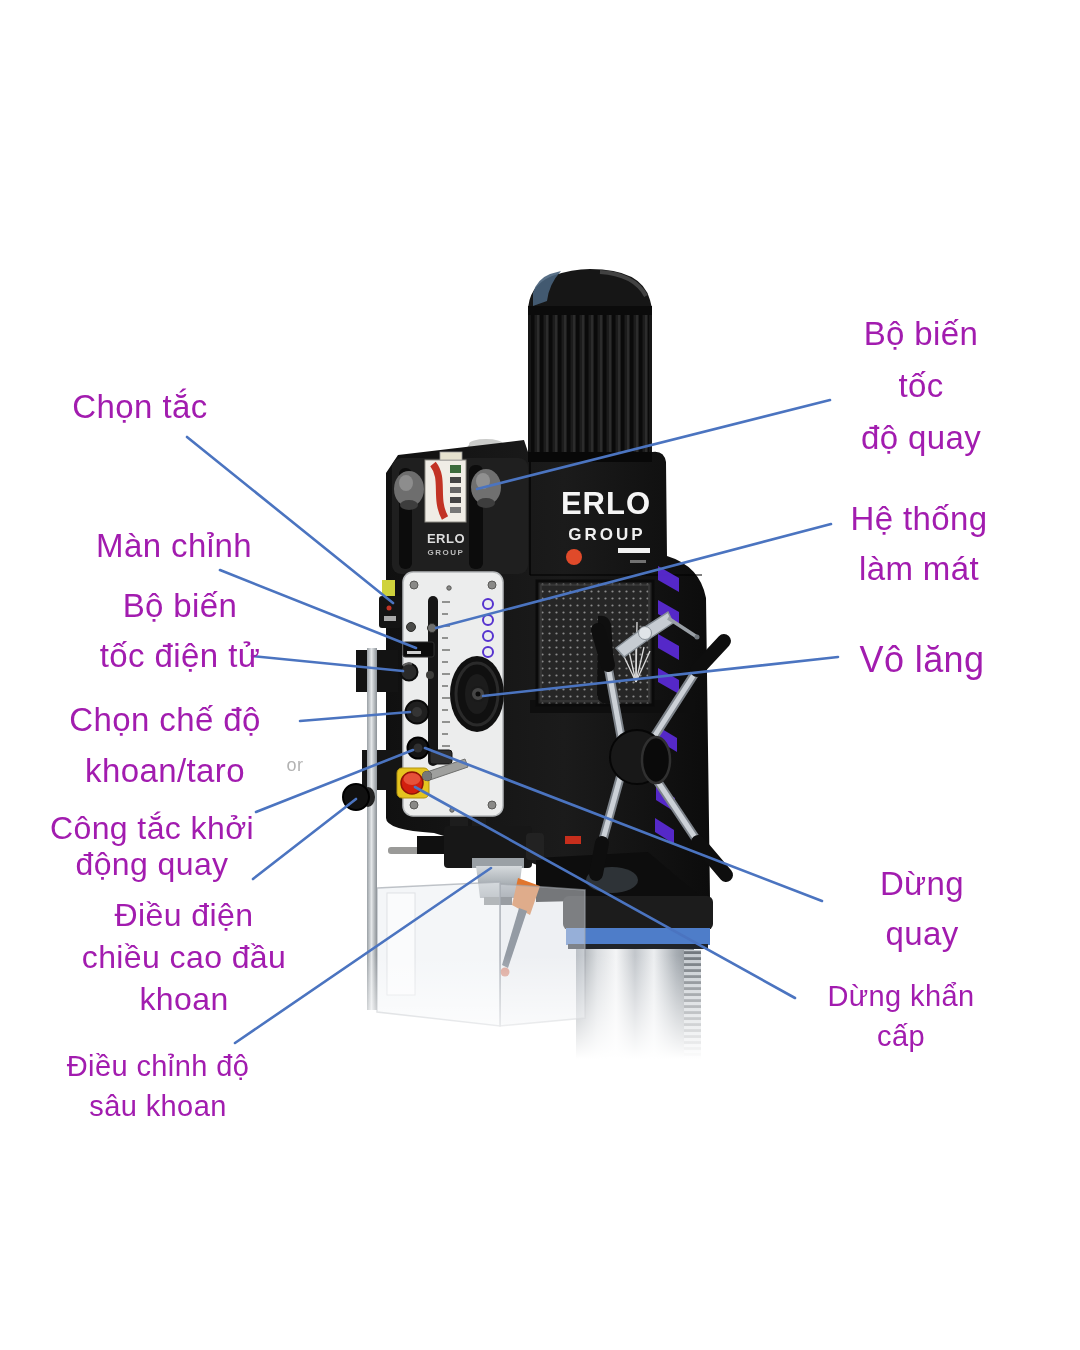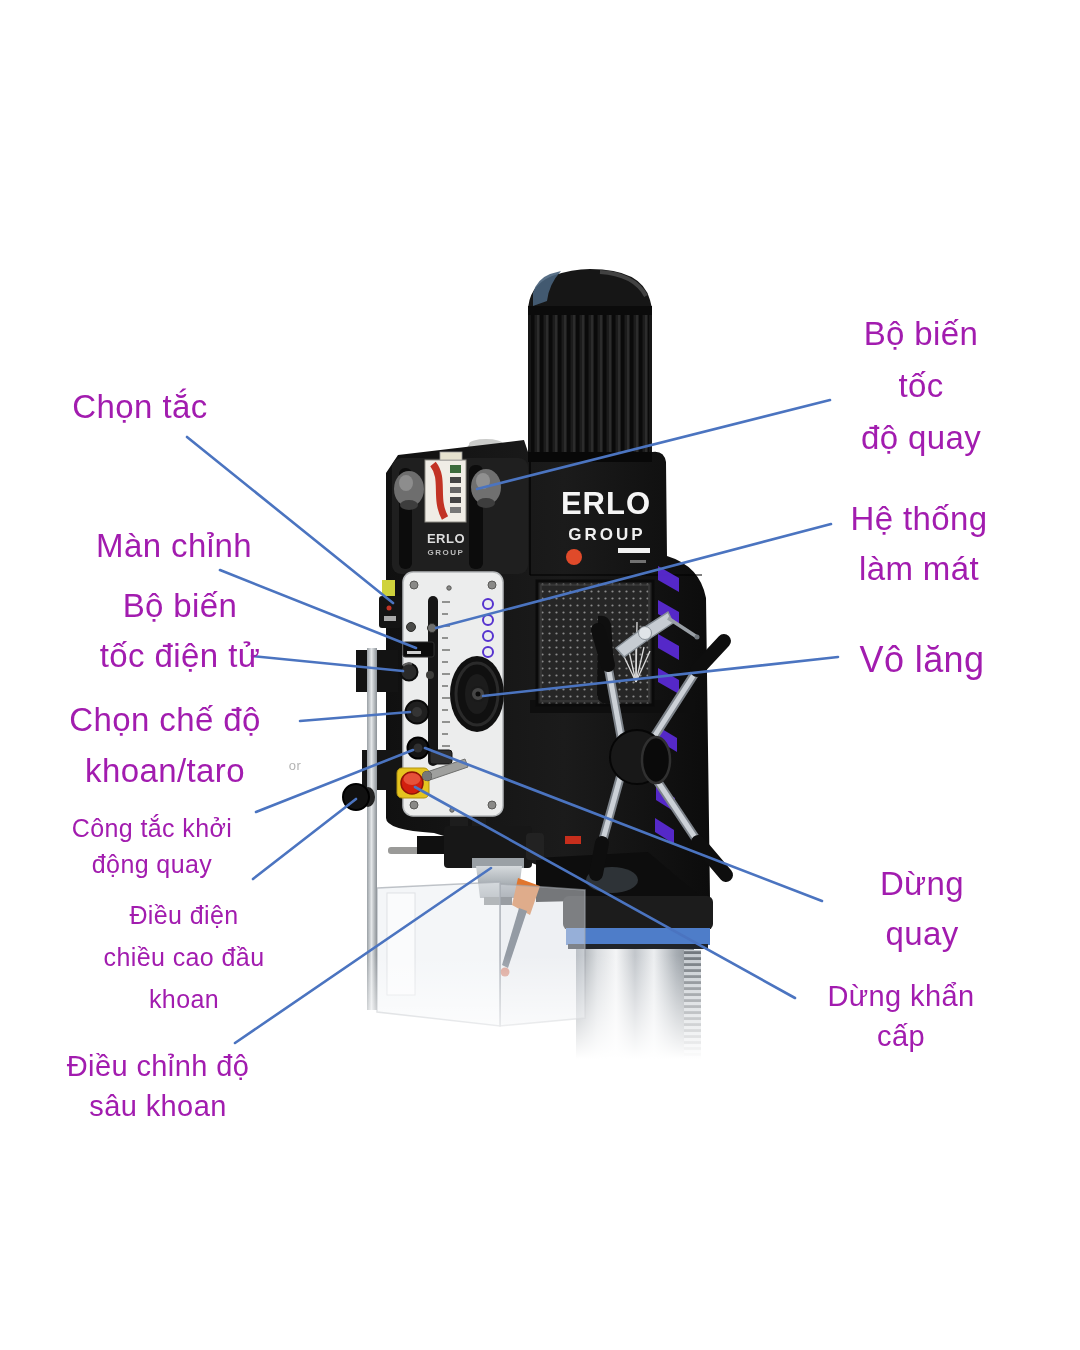--- a/index.html
+++ b/index.html
@@ -10,22 +10,22 @@
   }
   .scene{position:absolute;left:0;top:0;width:1080px;height:1350px;}
   .label{
     position:absolute;transform:translate(-50%,-50%);
     white-space:pre-line;text-align:center;
     color:#a21caf;font-weight:400;letter-spacing:.4px;
   }
   .lbl-xl{font-size:36px;line-height:52px;}
   .lbl-lg{font-size:33px;line-height:50px;}
   .lbl-md{font-size:29px;line-height:40px;}
-  .lbl-sm{font-size:25px;line-height:36px;}
-  .lbl-note{font-size:13px;color:#b3b3b3;font-weight:400;}
+  .lbl-sm{font-size:32px;line-height:36px;}
+  .lbl-note{font-size:18px;color:#b3b3b3;font-weight:400;}
   
   .pos-cong-tac{left:140px;top:407px;}
   .pos-man-hinh{left:174px;top:546px;}
   .pos-dien-tu{left:140px;top:631px;margin-left:40px;}
   .pos-chon-che-do{left:165px;top:745px;line-height:51px;text-align:center;}
   .pos-or{left:295px;top:765px;}
   .pos-khoi-dong{left:152px;top:846px;}
   .pos-chieu-cao{left:184px;top:957px;line-height:42px;}
   .pos-do-sau{left:158px;top:1086px;}
   .pos-toc-do-quay{left:921px;top:386px;line-height:52px;}

